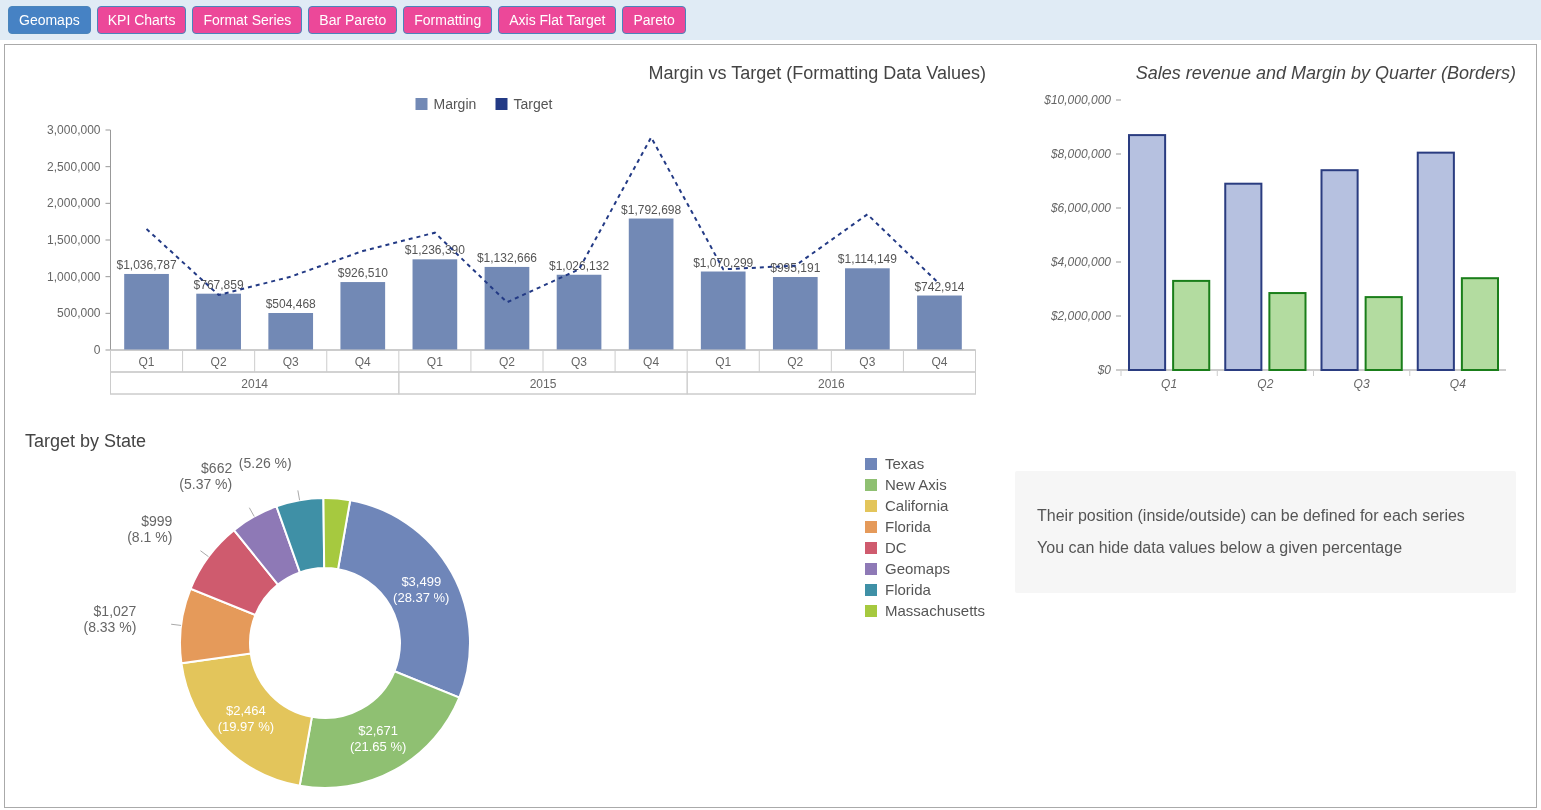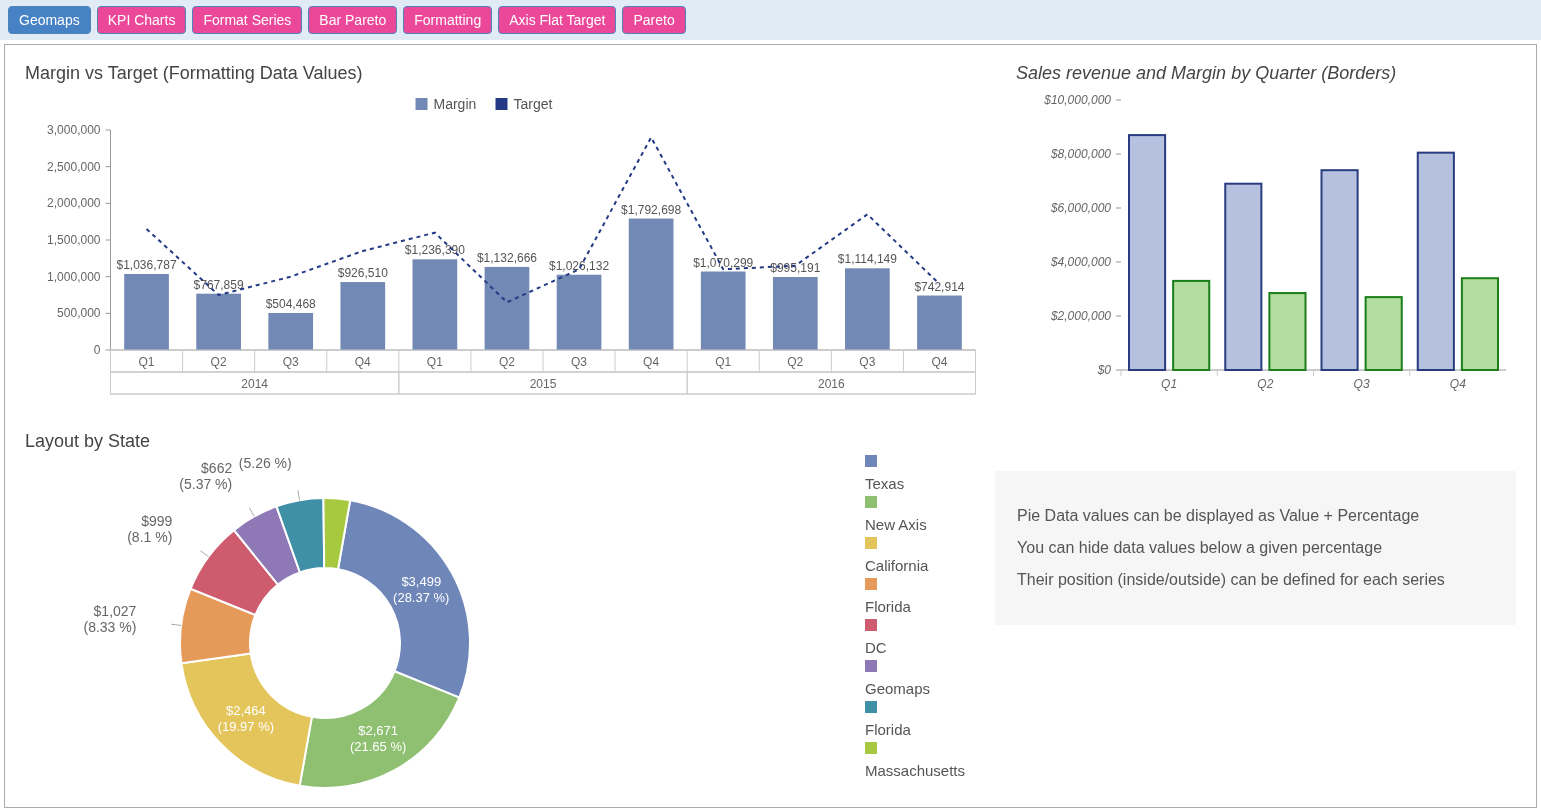--- a/index.html
+++ b/index.html
@@ -1,27 +1,27 @@
 <!DOCTYPE html>
 <html><head>
 <meta charset="utf-8">
 <style>
   * { box-sizing: border-box; margin: 0; padding: 0; }
   body { font-family: "Segoe UI", Arial, sans-serif; font-size: 14px; color: #333; background: #fff; }
   .tabbar { background: #e0ebf5; padding: 6px 8px; display: flex; gap: 6px; }
   .tabbtn { background: #ec4899; color: #fff; border: 1px solid #4a85bb; border-radius: 4px; padding: 5px 10px; font-size: 14px; cursor: pointer; }
   .tabbtn.active { background: #4682c4; text-align: center; }
   .dashboard { background: #fff; border: 1px solid #aaa; margin: 4px 4px 0; padding: 18px 20px 6px; }
-  .row1 { display: flex; gap: 30px; }
+  .row1 { display: flex; gap: 30px; text-align: right; }
   .chart-title { font-size: 18px; color: #444; margin-bottom: 6px; }
   .left-chart-wrap { flex: 1 1 auto; }
   .right-chart-wrap { width: 500px; font-style: italic; }
   .row2 { display: flex; gap: 30px; margin-top: 18px; align-items: flex-start; }
   .donut-legend { margin-left: 210px; margin-top: 20px; font-size: 15px; color: #555; }
-  .donut-legend div { margin: 4px 0; display: flex; gap: 8px; flex-direction: column; }
+  .donut-legend div { margin: 4px 0; display: flex; align-items: center; gap: 8px; }
   .lg-sw { width:12px; height:12px; display:inline-block; }
   .infobox { background: #f6f6f6; flex: 1; margin-top: 40px; padding: 22px 22px; border-radius: 2px; color:#555; font-size: 16px; }
   .infobox p { margin: 14px 0; }
   svg text { font-family: "Segoe UI", Arial, sans-serif; }
 
   
   .mb-bar { fill: #7289b5; }
   .mb-line { fill: none; stroke: #233a85; stroke-width: 2; stroke-dasharray: 4 4; }
   .mb-axis { stroke: #999; stroke-width: 1; }
   .mb-txt { fill: #666; font-size: 12px; }
@@ -171,21 +171,21 @@
           <rect x="445.875" y="188.2" width="36.125" height="91.80000000000001" class="rc-bar2"></rect>
           <text x="441.875" y="298" text-anchor="middle" class="mb-txt" font-size="14">Q4</text>
           <line x1="393.75" y1="280" x2="393.75" y2="286" stroke="#ccc"></line>
         </svg>
     </div>
   </div>
 
   <div class="row2">
 
     <div>
-      <div class="chart-title">Layout by State</div>
+      <div class="chart-title">Target by State</div>
       <svg id="chart3" viewBox="0 0 600 340" width="600" height="340">
           <path d="M325.1789857617049,42.20287581322984 A145,145 0 0 1 434.3161626509178,239.62754296810536 L369.47387723323334,213.25562567315794 A75,75 0 0 0 313.02361332501977,111.1394185240844 Z" fill="#6f86b9" stroke="#fff" stroke-width="2"></path>
           <text x="396.269534606899" y="127.78180098339413" text-anchor="middle" class="dtxt">$3,499</text>
           <text x="396.269534606899" y="143.78180098339413" text-anchor="middle" class="dtxt">(28.37 %)</text>
           <path d="M434.3161626509178,239.62754296810536 A145,145 0 0 1 274.641590007531,327.765370600345 L286.8835810383781,258.844157207075 A75,75 0 0 0 369.47387723323334,213.25562567315794 Z" fill="#8fc072" stroke="#fff" stroke-width="2"></path>
           <text x="353.15770058319765" y="277.3029535824686" text-anchor="middle" class="dtxt">$2,671</text>
           <text x="353.15770058319765" y="293.3029535824686" text-anchor="middle" class="dtxt">(21.65 %)</text>
           <path d="M274.641590007531,327.765370600345 A145,145 0 0 1 156.423837905499,205.27031519768687 L225.73646788215467,195.48464579190698 A75,75 0 0 0 286.8835810383781,258.844157207075 Z" fill="#e3c55b" stroke="#fff" stroke-width="2"></path>
           <text x="220.84862019795554" y="257.38755838114287" text-anchor="middle" class="dtxt">$2,464</text>
           <text x="220.84862019795554" y="273.38755838114287" text-anchor="middle" class="dtxt">(19.97 %)</text>
@@ -238,19 +238,18 @@
           <span class="lg-sw" style="background: rgb(63, 144, 166);"></span>
           <span>Florida</span>
         </div>
         <div>
           <span class="lg-sw" style="background: rgb(166, 201, 63);"></span>
           <span>Massachusetts</span>
         </div>
       </div>
 
     <div class="infobox">
-      <p>Pie Data values can be displayed as Value + Percentage</p>
+      <p>Their position (inside/outside) can be defined for each series</p>
       <p>You can hide data values below a given percentage</p>
-      <p>Their position (inside/outside) can be defined for each series</p>
     </div>
   </div>
 
 </div>
 
 </body></html>

